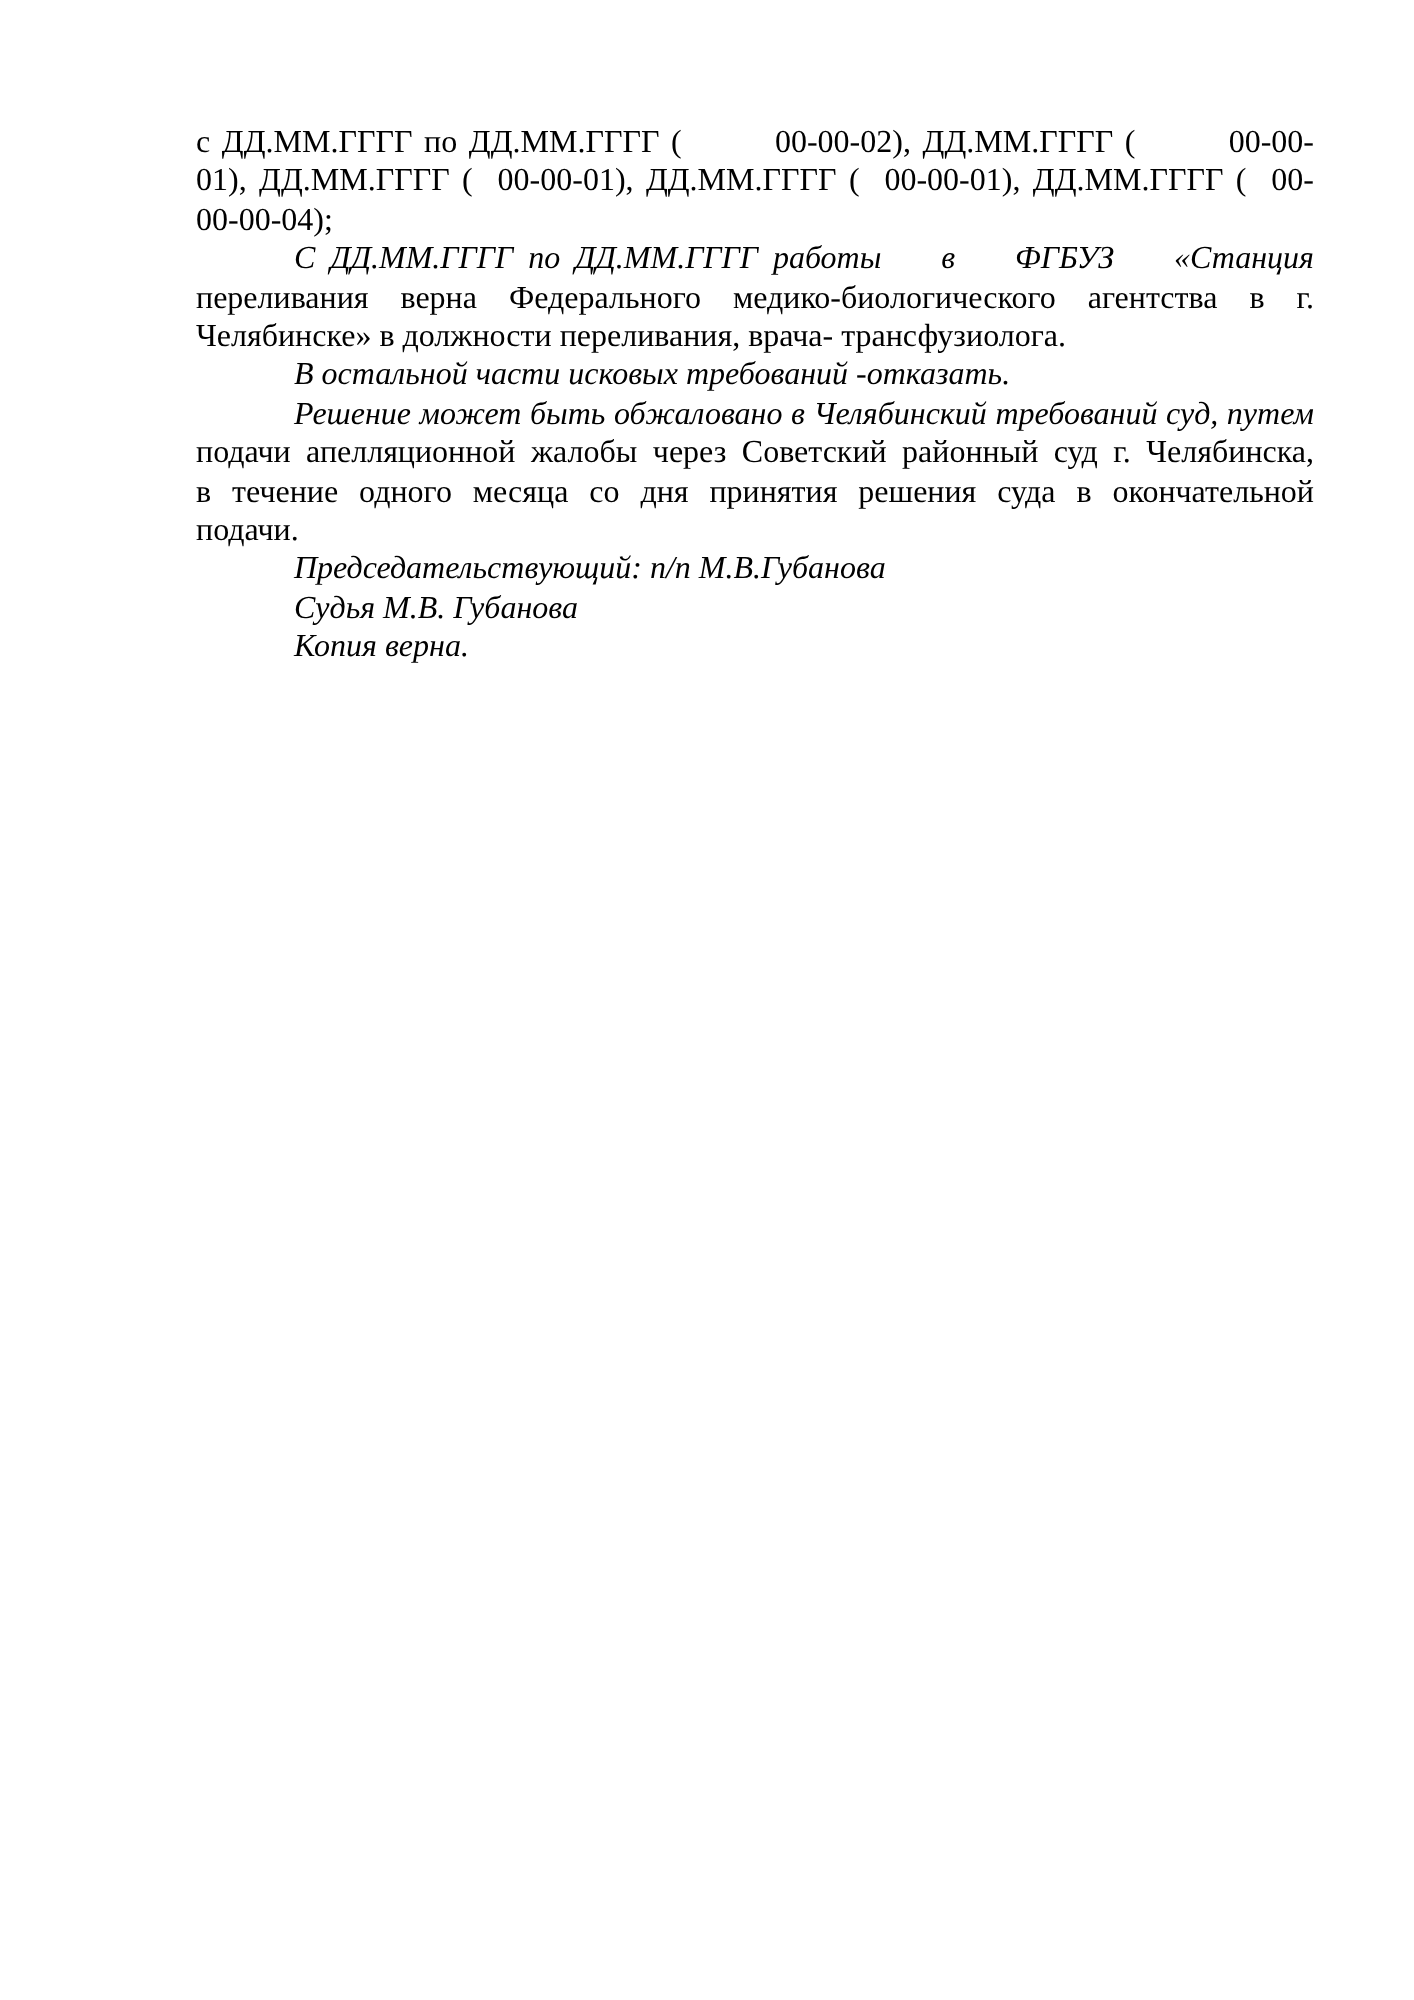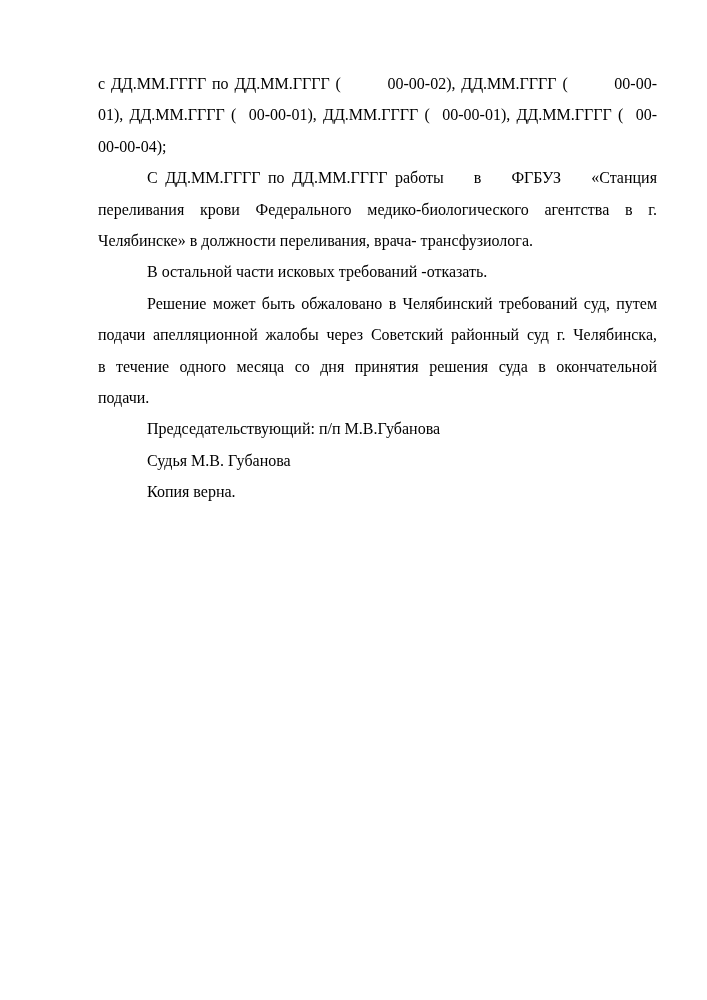--- a/index.html
+++ b/index.html
@@ -22,42 +22,42 @@
     top: 62px;
     width: 559px;
     font-size: 16px;
     line-height: 19.4px;
     color: #000000;
   }
   .text-line {
     white-space: pre-wrap;
     min-height: 19.4px;
     text-align: left;
-    margin-top: 12px;
   }
   
   .text-line.fill {
     text-align: justify;
     text-align-last: justify;
   }
   
   .text-line.indent {
     text-indent: 49px;
+    font-style: italic;
   }
 </style>
 </head>
 <body>
 
 <div class="page" style="background: rgb(255, 255, 255); color: rgb(0, 0, 0);">
   <div class="text-block" id="text-block">
       <div class="text-line fill">с ДД.ММ.ГГГГ по ДД.ММ.ГГГГ (        00-00-02), ДД.ММ.ГГГГ (        00-00-</div>
       <div class="text-line fill">01), ДД.ММ.ГГГГ (  00-00-01), ДД.ММ.ГГГГ (  00-00-01), ДД.ММ.ГГГГ (  00-</div>
       <div class="text-line">00-00-04);</div>
       <div class="text-line fill indent">С ДД.ММ.ГГГГ по ДД.ММ.ГГГГ работы    в    ФГБУЗ    «Станция</div>
-      <div class="text-line fill">переливания крови Федерального медико-биологического агентства в г.</div>
+      <div class="text-line fill">переливания верна Федерального медико-биологического агентства в г.</div>
       <div class="text-line">Челябинске» в должности переливания, врача- трансфузиолога.</div>
       <div class="text-line indent">В остальной части исковых требований -отказать.</div>
       <div class="text-line fill indent">Решение может быть обжаловано в Челябинский требований суд, путем</div>
       <div class="text-line fill">подачи апелляционной жалобы через Советский районный суд г. Челябинска,</div>
       <div class="text-line fill">в течение одного месяца со дня принятия решения суда в окончательной</div>
       <div class="text-line">подачи.</div>
       <div class="text-line indent">Председательствующий: п/п М.В.Губанова</div>
       <div class="text-line indent">Судья М.В. Губанова</div>
       <div class="text-line indent">Копия верна.</div>
     </div>

